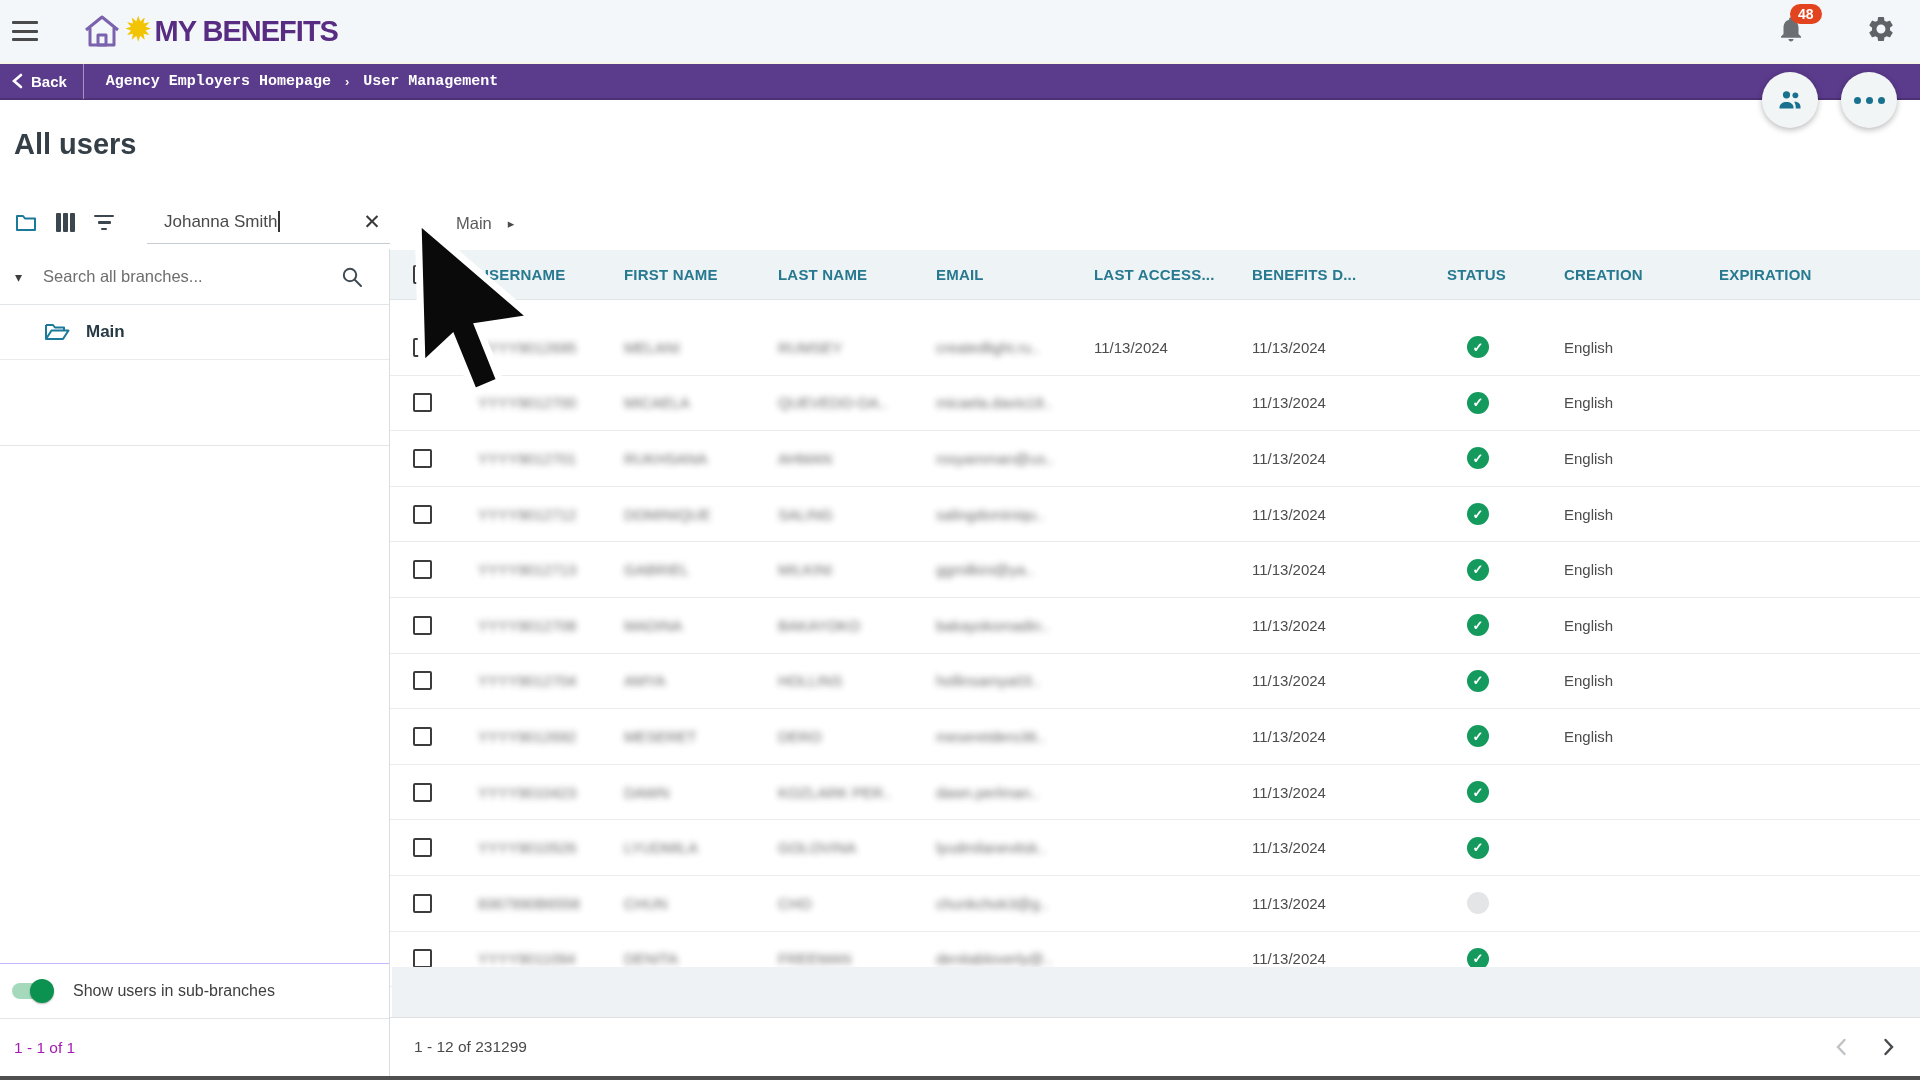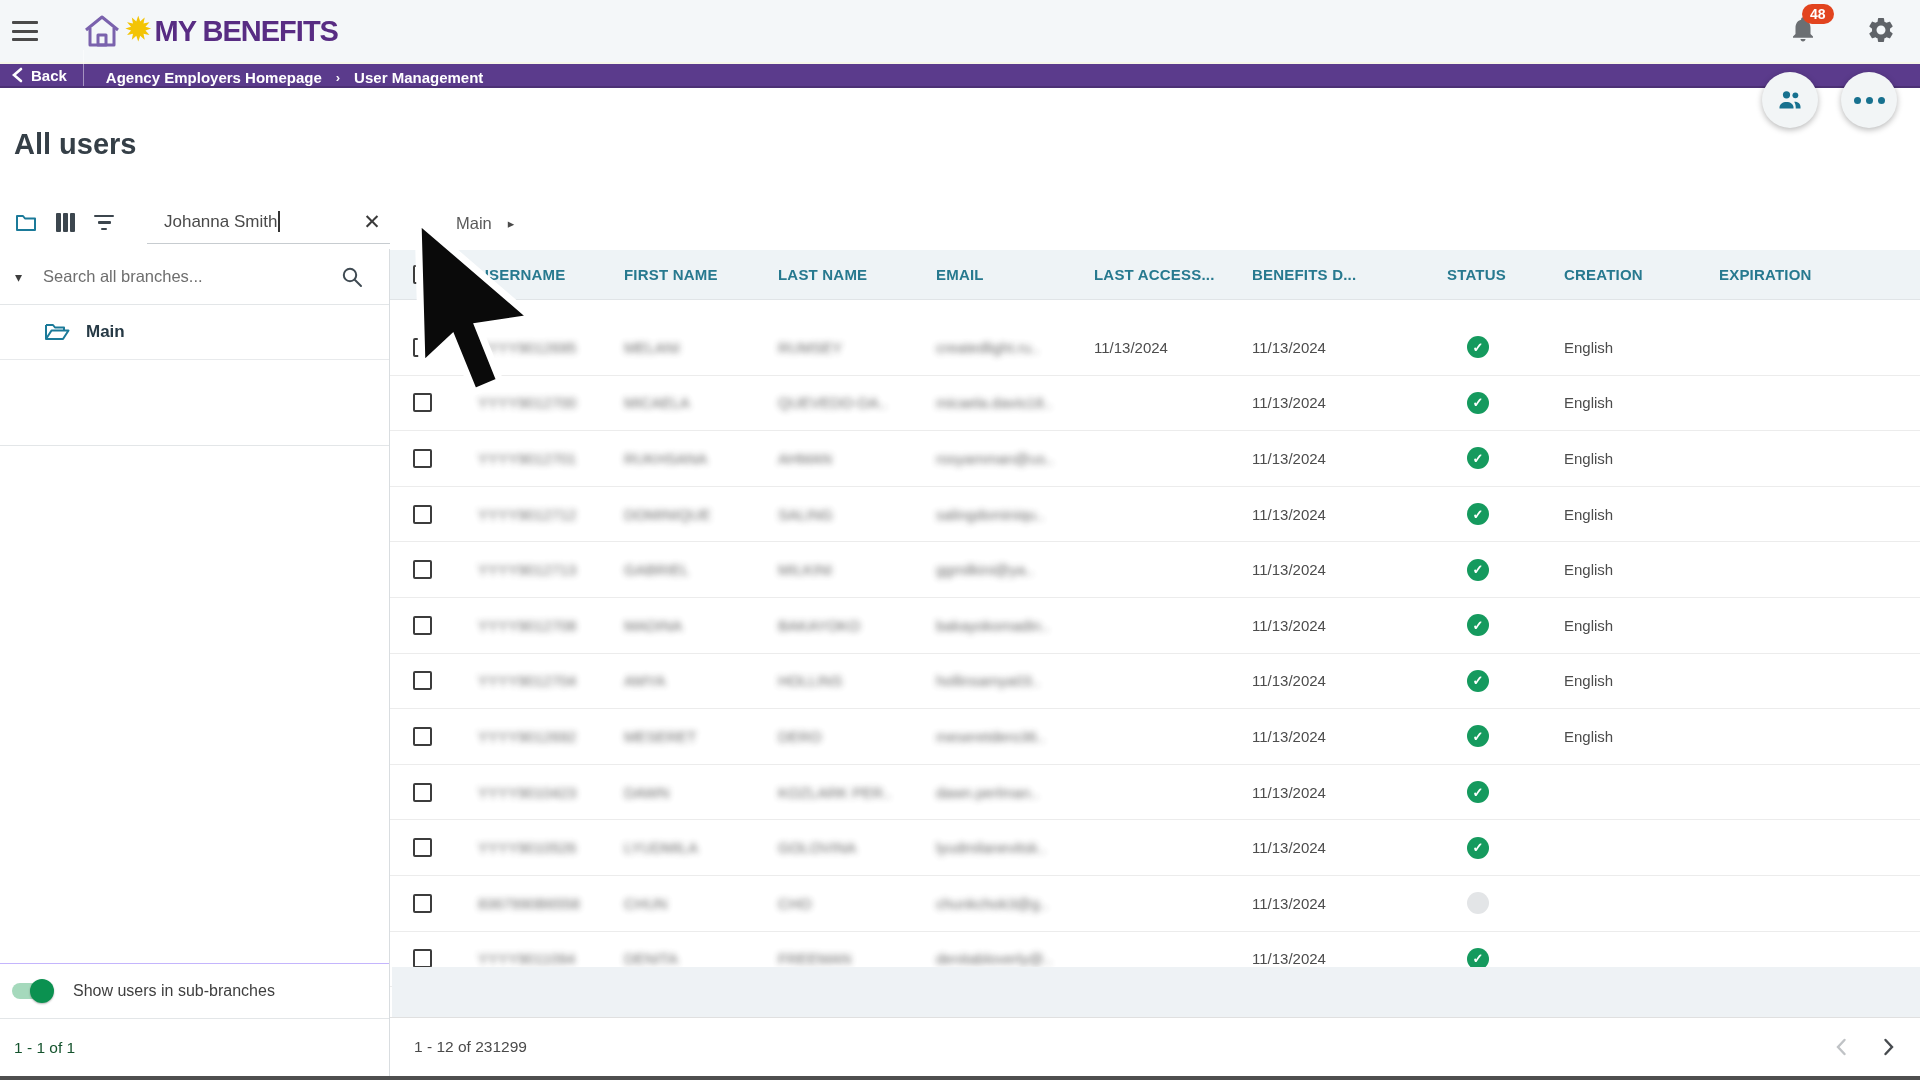--- a/index.html
+++ b/index.html
@@ -8,33 +8,33 @@
   .screen { position:absolute; inset:0; width:1920px; height:1080px; background:#fff; }
 
   
   .topbar { position:absolute; left:0; top:0; width:1920px; height:64px; background:#f4f7f9; border-bottom:2px solid #f6f6e8; display:flex; align-items:center; }
   .hamburger { width:26px; height:20px; display:flex; flex-direction:column; justify-content:space-between; margin-left:12px; cursor:pointer; }
   .hamburger span { display:block; height:3px; background:#4a4a4a; border-radius:1px; }
   .logo { display:flex; align-items:center; margin-left:44px; }
   .home-ic { width:40px; height:36px; }
   .star-glyph { color:#f3c404; font-size:34px; line-height:1; margin:0 0 4px 2px; }
   .brand { font-size:29px; font-weight:800; letter-spacing:-1px; color:#582c83; margin-left:2px; }
-  .topbar-right { margin-left:auto; display:flex; align-items:center; gap:44px; margin-right:22px; }
+  .topbar-right { margin-left:auto; display:flex; align-items:flex-start; gap:56px; margin-right:22px; }
   .bell-wrap { position:relative; width:34px; height:34px; cursor:pointer; }
   .bell-wrap svg { width:30px; height:30px; }
   .badge { position:absolute; left:14px; top:-10px; background:#e2441f; color:#fff; font-size:14px; font-weight:700; padding:2px 8px; border-radius:11px; }
   .gear-btn { width:32px; height:32px; cursor:pointer; }
   .gear-btn svg { width:30px; height:30px; }
 
   
-  .purplebar { position:absolute; left:0; top:64px; width:1920px; height:24px; background:#5b3b8c; border-bottom:2px solid #4c3175; display:flex; align-items:flex-end; color:#fff; }
+  .purplebar { position:absolute; left:0; top:64px; width:1920px; height:36px; background:#5b3b8c; border-bottom:2px solid #4c3175; display:flex; align-items:center; color:#fff; }
   .back-btn { display:flex; align-items:center; gap:8px; padding:0 16px 0 12px; height:100%; cursor:pointer; font-size:15px; font-weight:700; }
   .pb-divider { width:1px; height:36px; background:rgba(255,255,255,.45); }
   .crumbs { display:flex; align-items:center; gap:14px; margin-left:22px; font-size:15px; font-weight:700; }
-  .crumb { cursor:pointer; }
+  .crumb { cursor:pointer;font-family:Liberation Mono, monospace; }
   .crumb-sep { font-size:13px; font-weight:700; opacity:.95; }
 
   
   .fab { position:absolute; width:56px; height:56px; border-radius:50%; background:#f2f5f6; box-shadow:0 2px 6px rgba(0,0,0,.28); display:flex; align-items:center; justify-content:center; cursor:pointer; z-index:20; }
   .fab svg { width:28px; height:28px; }
   .fab-users { left:1762px; top:72px; }
   .fab-more  { left:1841px; top:72px; }
   .dots { display:flex; gap:5px; }
   .dots i { width:7px; height:7px; border-radius:50%; background:#17718f; }
 
@@ -75,21 +75,21 @@
   .tree-sub svg { margin-left:72px; }
   .tree-sub .lbl { margin-left:15px; font-size:17px; color:#1a7795; }
   .chev-right { margin-left:auto; margin-right:24px; }
   .chev-right svg { width:20px; height:20px; }
 
   .toggle-row { position:absolute; left:0; top:767px; width:389px; height:55px; border-top:1px solid #c4b5fd; display:flex; align-items:center; }
   .toggle { position:relative; width:38px; height:16px; border-radius:8px; background:#a5d9bc; margin-left:12px; cursor:pointer; }
   .toggle .knob { position:absolute; right:-4px; top:-4px; width:24px; height:24px; border-radius:50%; background:#0b9150; box-shadow:0 1px 2px rgba(0,0,0,.3); }
   .toggle-label { margin-left:23px; font-size:16px; color:#3f3f3f; }
   .panel-footer { position:absolute; left:0; top:822px; width:389px; height:58px; border-top:1px solid #e3e6e8; display:flex; align-items:center; }
-  .panel-count { margin-left:14px; font-size:15.5px; color:#14532d; }
+  .panel-count { margin-left:14px; font-size:15.5px; color:#a21caf; }
 
   
   .table-area { position:absolute; left:390px; top:196px; width:1530px; height:880px; background:#fff; }
   .tbreadcrumb { position:absolute; left:0; top:0; width:100%; height:54px; display:flex; align-items:center; }
   .tbc-label { margin-left:66px; font-size:16.5px; color:#5a5a5a; cursor:pointer; }
   .tbc-arrow { margin-left:16px; font-size:13px; color:#4a4a4a; }
 
   .grid-row { display:grid; grid-template-columns:65px 146px 154px 158px 158px 158px 195px 117px 155px 1fr; align-items:center; padding-left:23px; }
   .thead { position:absolute; left:0; top:54px; width:100%; height:50px; background:#eef3f6; border-bottom:1px solid #e0e4e7; }
   .th { font-size:15px; font-weight:700; color:#27798f; letter-spacing:.2px; white-space:nowrap; overflow:hidden; cursor:pointer; }

